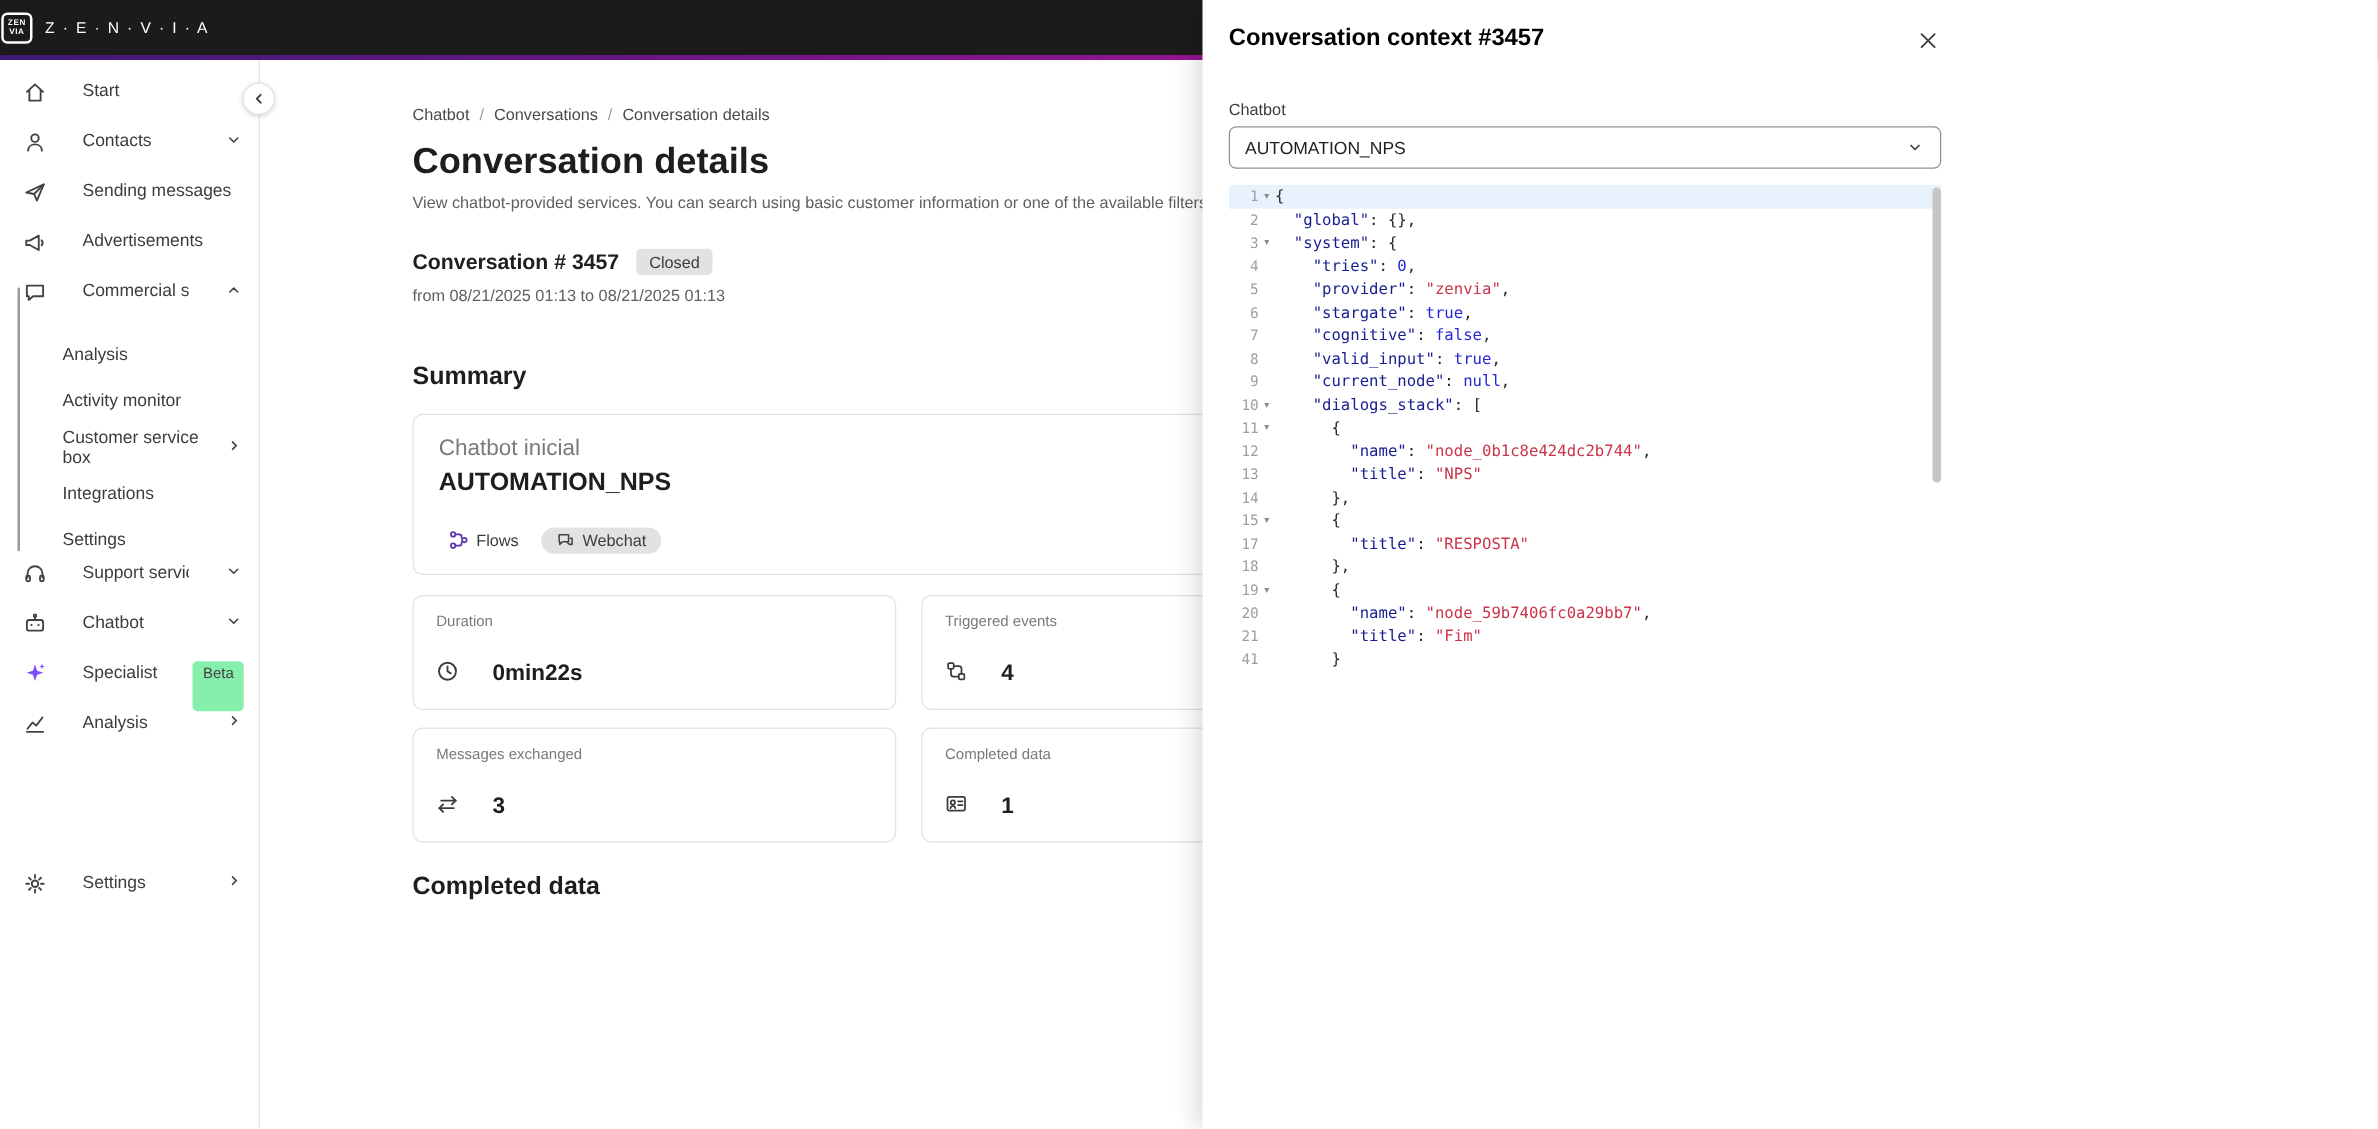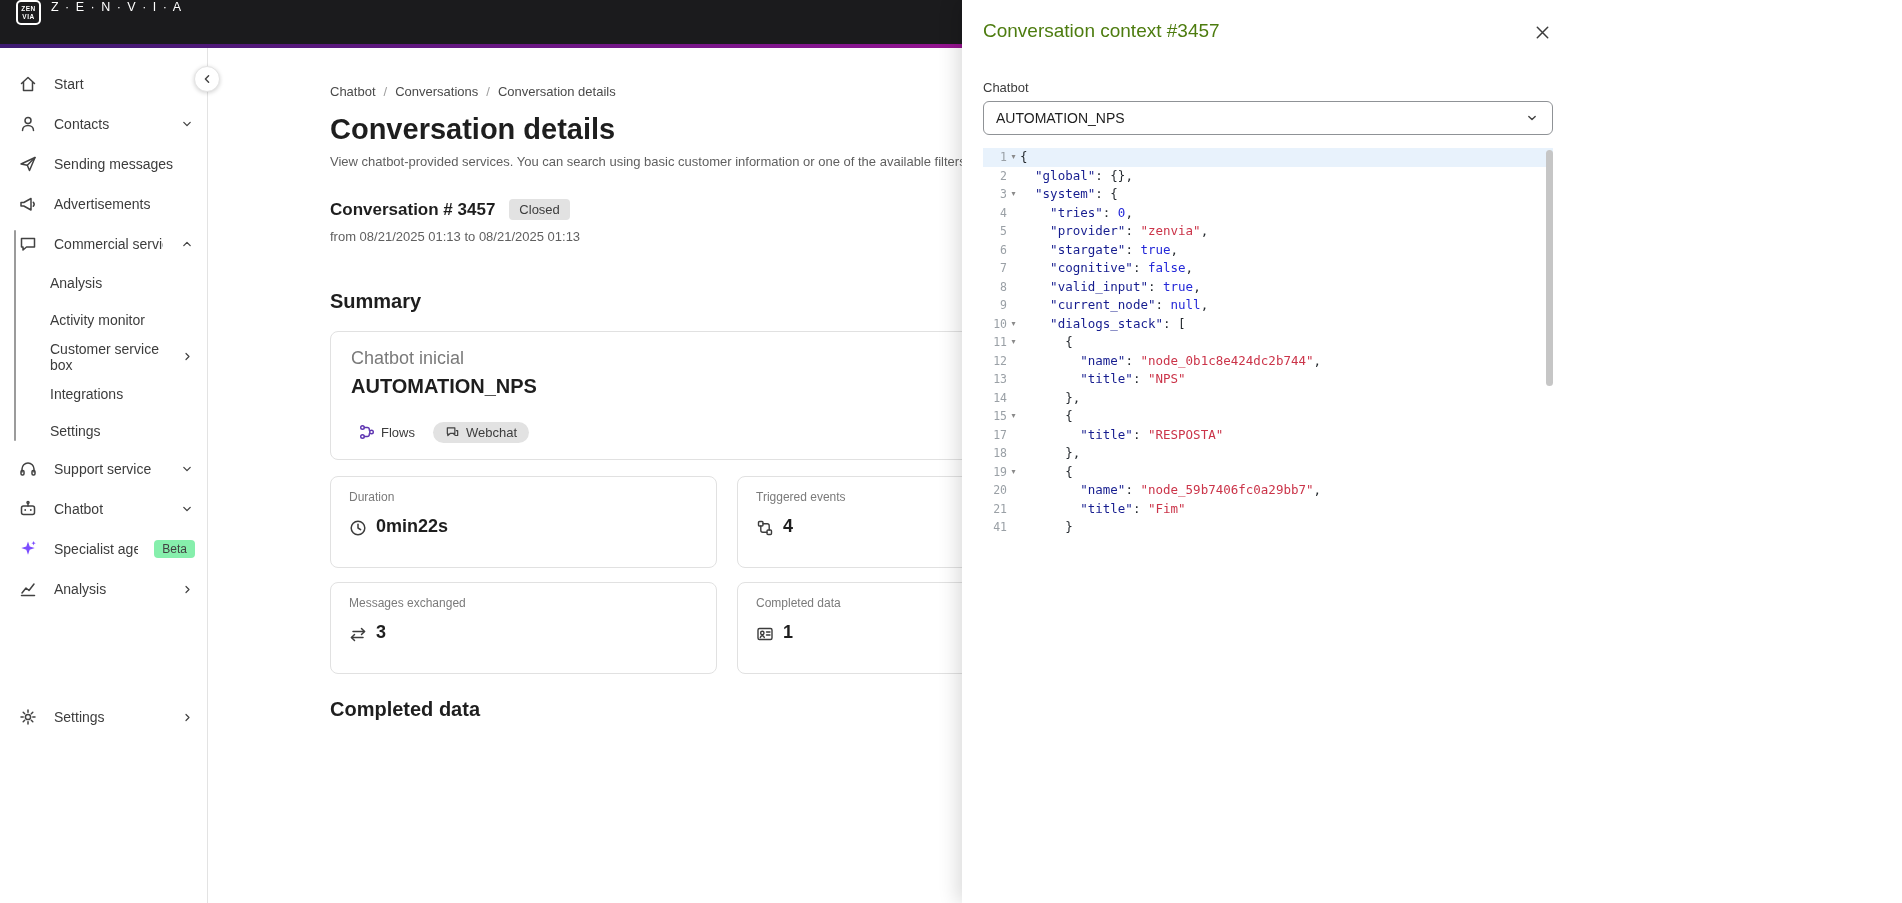--- a/index.html
+++ b/index.html
@@ -1,31 +1,31 @@
 <!DOCTYPE html>
 <html style="--topbar-bg: #1b1b1d; --grad-1: #3d1a71; --grad-2: #87158f; --grad-3: #f00c8c; --syn-key: #161d8f; --syn-string: #cb3449; --syn-literal: #2428d8; --active-line-bg: #e8f2fc; --flows-accent: #5e35b1; --sparkle-accent: #7c4dff;"><head>
 <meta charset="utf-8">
 <style>
   *{box-sizing:border-box;margin:0;padding:0}
   html,body{width:1902px;height:903px;overflow:hidden}
   body{font-family:"Liberation Sans","DejaVu Sans",sans-serif;background:#fff;color:#212121}
   svg{display:block}
 
   
-  .topbar{height:44px;background:var(--topbar-bg,#1b1b1d);display:flex;align-items:flex-start;padding:0 16px;gap:10px}
+  .topbar{height:44px;background:var(--topbar-bg,#1b1b1d);display:flex;align-items:center;padding:0 1px;gap:10px}
   .logo-box{width:25px;height:25px;border:2px solid #fff;border-radius:5px;display:flex;flex-direction:column;align-items:center;justify-content:center;color:#fff;font-size:6.5px;font-weight:700;line-height:1.15;letter-spacing:.5px}
   .logo-text{color:#fff;font-size:12.5px;letter-spacing:1.5px;font-weight:500}
   .brandbar{height:4px;background:linear-gradient(90deg,var(--grad-1,#3d1a71) 0%,var(--grad-2,#87158f) 45%,var(--grad-3,#f00c8c) 85%)}
 
   .app{display:flex;height:855px}
 
   
   .sidebar{width:208px;min-width:208px;background:#fff;border-right:1px solid #e3e3e3;position:relative;padding-top:16px}
   .collapse-btn{position:absolute;top:18px;right:-13px;width:26px;height:26px;border-radius:50%;background:#fff;border:1px solid #e3e3e3;box-shadow:0 1px 4px rgba(0,0,0,.18);display:flex;align-items:center;justify-content:center;cursor:pointer;z-index:6}
-  .nav-item{height:40px;display:flex;align-items:center;gap:16px;padding:0 12px 0 18px;font-size:14px;color:#3c3c3c;cursor:pointer}
+  .nav-item{height:40px;display:flex;gap:28px;padding:0 12px 0 18px;font-size:14px;color:#3c3c3c;cursor:pointer}
   .nav-item .label{flex:1;white-space:nowrap;overflow:hidden}
   .nav-sub{height:37px;display:flex;align-items:center;padding:0 12px 0 50px;font-size:14px;color:#3c3c3c;cursor:pointer}
   .nav-sub .label{flex:1}
   .nav-group{position:relative}
   .nav-group::before{content:"";position:absolute;left:14px;top:6px;bottom:8px;width:2px;background:#9b9b9b;border-radius:1px}
   .badge-beta{margin-left:auto;background:#86efac;border-radius:4px;padding:2px 8px;font-size:12px;color:#424242}
   .nicon{display:flex;width:20px;justify-content:center;flex:none}
   .sidebar-footer{margin-top:88px}
 
   
@@ -42,27 +42,27 @@
   h2.sec{font-size:20px;font-weight:700;color:#1e1e1e;margin-top:46px}
   .chatbot-card{margin-top:18px;width:794px;border:1px solid #e1e1e1;border-radius:8px;padding:16px 20px;background:#fff}
   .card-label{font-size:18px;color:#7a7a7a}
   .chatbot-name{margin-top:6px;font-size:20px;font-weight:700;color:#1e1e1e}
   .chips{margin-top:23px;display:flex;gap:10px;align-items:center}
   .chip{display:inline-flex;align-items:center;gap:6px;font-size:13px;color:#3c3c3c;padding:3px 8px;border-radius:13px}
   .chip-webchat{background:#e2e2e2;padding:3px 12px}
   .metrics{margin-top:16px;display:grid;grid-template-columns:387px 387px;gap:14px 20px}
   .mcard{border:1px solid #e1e1e1;border-radius:8px;padding:13px 18px;height:92px;background:#fff}
   .mlabel{font-size:12px;color:#7a7a7a}
-  .mvalue{margin-top:12px;display:flex;align-items:flex-end;gap:9px;font-size:18px;font-weight:700;color:#1e1e1e}
+  .mvalue{margin-top:24px;display:flex;align-items:flex-start;gap:27px;font-size:18px;font-weight:700;color:#1e1e1e}
   h2.sec-bottom{margin-top:24px}
 
   
   .drawer{position:fixed;top:0;right:0;width:940px;height:903px;background:#fff;box-shadow:-5px 0 18px rgba(0,0,0,.14);z-index:100;padding:20px 0 0 21px}
   .drawer-inner{width:570px;position:relative}
-  .drawer-title{font-size:19px;font-weight:400;color:#4d7c0f}
+  .drawer-title{font-size:19px;font-weight:700;color:#000000}
   .drawer-close{position:absolute;top:1px;right:0;width:22px;height:22px;display:flex;align-items:center;justify-content:center;cursor:pointer}
   .field-label{margin-top:38px;font-size:13px;color:#3c3c3c}
   .select{margin-top:6px;height:34px;border:1px solid #8f9296;border-radius:6px;display:flex;align-items:center;justify-content:space-between;padding:0 12px;font-size:14px;color:#1e1e1e;cursor:pointer;background:#fff}
   .editor{margin-top:13px;position:relative;height:408px;overflow:hidden;font-family:"DejaVu Sans Mono","Liberation Mono",monospace;font-size:12.5px;background:#fff}
   .cl{display:flex;line-height:18.5px;height:18.5px}
   .cl.active{background:var(--active-line-bg,#e8f2fc)}
   .ln{width:24px;text-align:right;color:#9aa0a6;font-size:11.5px;flex:none}
   .fold{width:13px;text-align:center;color:#8a8a8a;font-size:8px;font-family:"DejaVu Sans",sans-serif;flex:none;line-height:18.5px}
   .codeline{white-space:pre;color:#24292e}
   .tok-k{color:var(--syn-key,#161d8f)}

